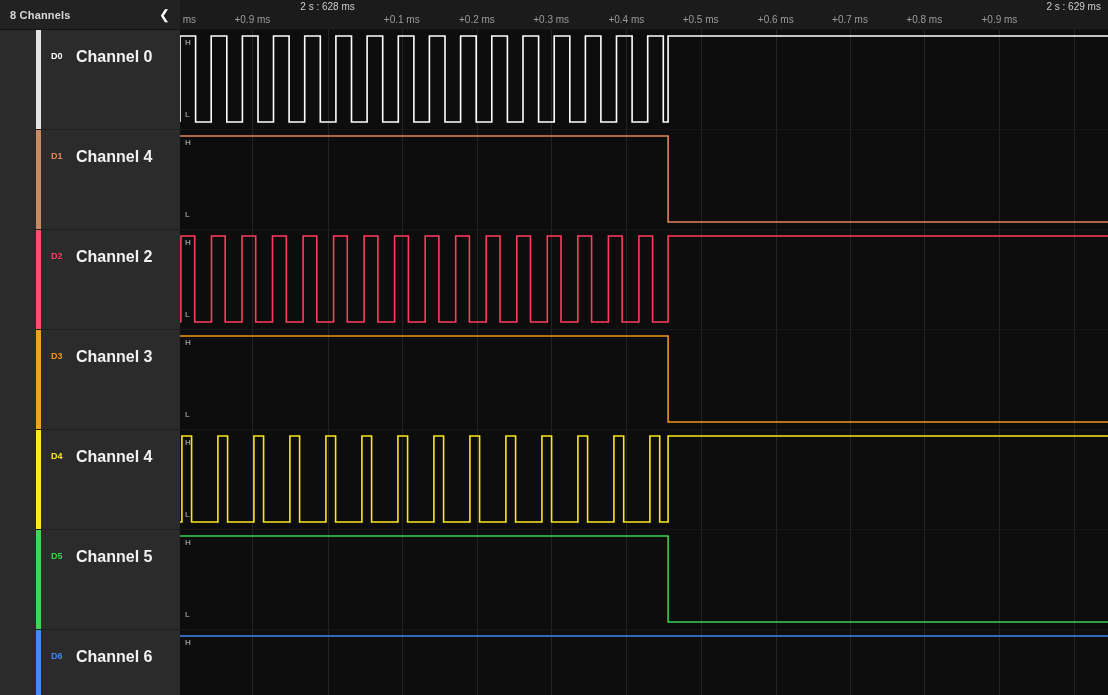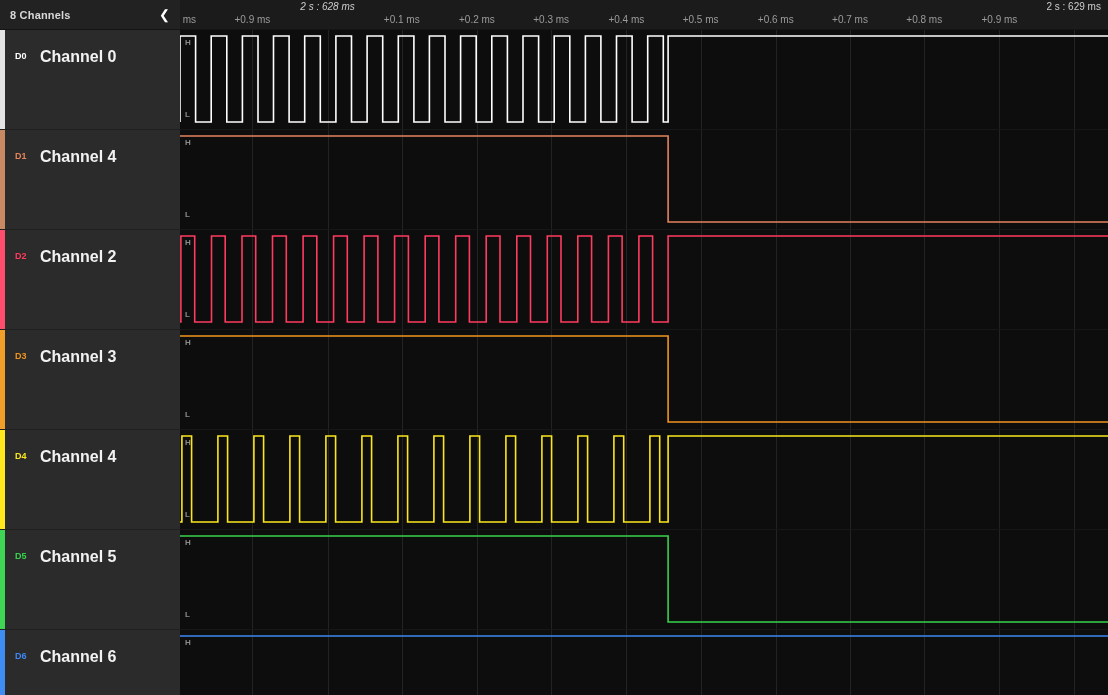--- a/index.html
+++ b/index.html
@@ -27,21 +27,21 @@
   }
   .ruler .minor {
     position:absolute; top:14px; transform:translateX(-50%);
     font-size:10px; color:#9b9b9b; white-space:nowrap;
   }
   
   .main { display:flex; height:665px; }
   .sidebar { width:180px; background:#2b2b2b; overflow:hidden; }
   .ch-row {
     position:relative; height:100px; box-sizing:border-box;
-    border-bottom:1px solid #202020; cursor:pointer;
+    border-bottom:1px solid #202020; cursor:pointer;margin-left:36px;
   }
   .strip { position:absolute; left:0; top:0; bottom:0; width:5px; }
   .ch-id  { position:absolute; left:15px; top:21px; font-size:9px; font-weight:bold; }
   .ch-name{ position:absolute; left:40px; top:18px; font-size:16px; font-weight:bold; color:#f2f2f2; }
   
   .waves { position:relative; flex:1; background:#0d0d0d; overflow:hidden; }
   .grid  { position:absolute; top:0; bottom:0; width:1px; background:#232323; }
   .wrow  {
     position:relative; height:100px; box-sizing:border-box;
     border-bottom:1px solid #171717;
@@ -54,21 +54,21 @@
 </head>
 <body>
 
 <div class="app">
   <div class="topbar">
     <div class="sidebar-header">
       <span class="sidebar-title">8 Channels</span>
       <span class="collapse">❮</span>
     </div>
     <div class="ruler" id="ruler">
-        <span class="major" style="left: 15.9%; font-style: italic;">2 s : 628 ms</span>
+        <span class="major" style="left: 15.9%;">2 s : 628 ms</span>
         <span class="major" style="left: 96.3%;">2 s : 629 ms</span>
         <span class="minor" style="left: -0.2%;">+0.8 ms</span>
         <span class="minor" style="left: 7.8%;">+0.9 ms</span>
         <span class="minor" style="left: 23.9%;">+0.1 ms</span>
         <span class="minor" style="left: 32%;">+0.2 ms</span>
         <span class="minor" style="left: 40%;">+0.3 ms</span>
         <span class="minor" style="left: 48.1%;">+0.4 ms</span>
         <span class="minor" style="left: 56.1%;">+0.5 ms</span>
         <span class="minor" style="left: 64.2%;">+0.6 ms</span>
         <span class="minor" style="left: 72.2%;">+0.7 ms</span>

